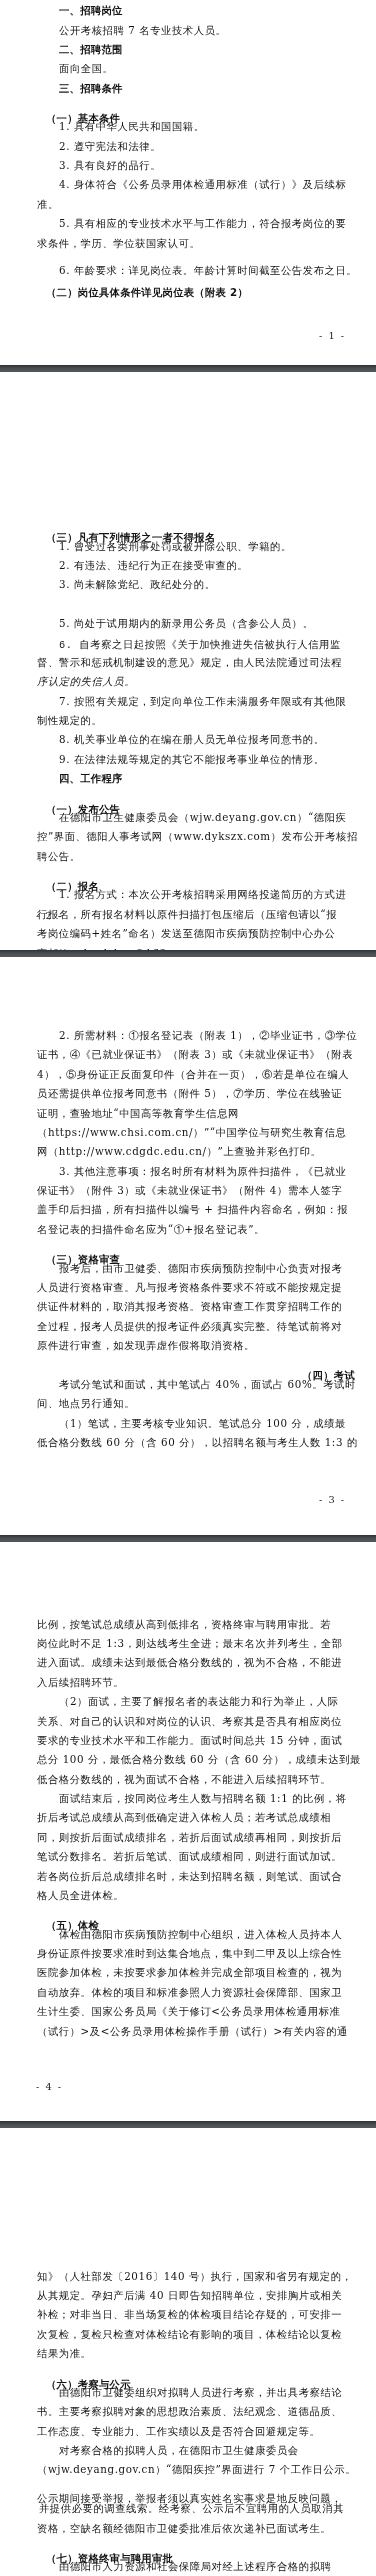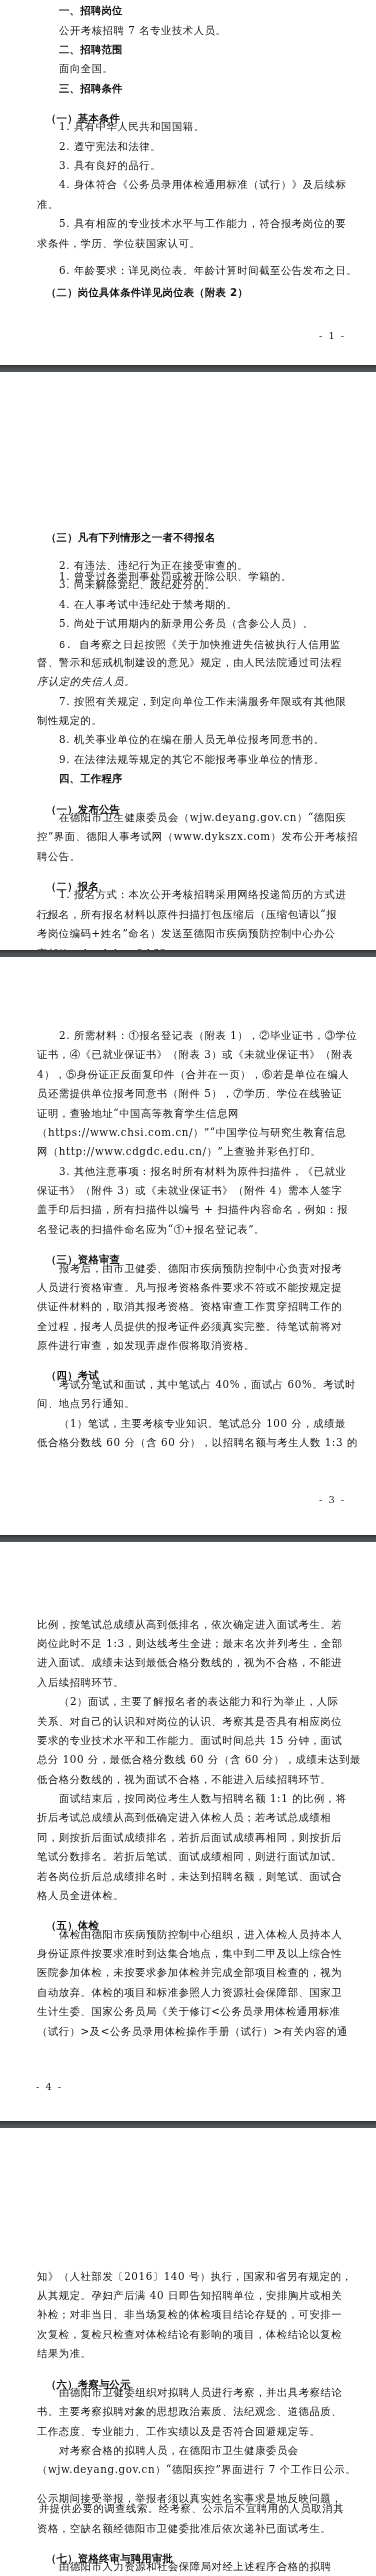--- a/index.html
+++ b/index.html
@@ -34,24 +34,23 @@
       <div class="ln ind" style="top: 178px;">4. 身体符合《公务员录用体检通用标准（试行）》及后续标</div>
       <div class="ln" style="top: 198px;">准。</div>
       <div class="ln ind" style="top: 217px;">5. 具有相应的专业技术水平与工作能力，符合报考岗位的要</div>
       <div class="ln" style="top: 237px;">求条件，学历、学位获国家认可。</div>
       <div class="ln ind" style="top: 264px;">6. 年龄要求：详见岗位表。年龄计算时间截至公告发布之日。</div>
       <div class="ln h2" style="top: 275px;">（二）岗位具体条件详见岗位表（附表 2）</div>
       <div class="pgnum r" style="top: 330px;">- 1 -</div>
     </div>
     <div class="page" style="top: 372px; height: 578px;">
       <div class="ln h2" style="top: 148px;">（三）凡有下列情形之一者不得报名</div>
-      <div class="ln ind" style="top: 168px; margin-top: 30px;">1. 曾受过各类刑事处罚或被开除公职、学籍的。</div>
+      <div class="ln ind" style="top: 168px;">1. 曾受过各类刑事处罚或被开除公职、学籍的。</div>
       <div class="ln ind" style="top: 187px;">2. 有违法、违纪行为正在接受审查的。</div>
       <div class="ln ind" style="top: 206px;">3. 尚未解除党纪、政纪处分的。</div>
-      <div class="ln ind" style="top: 226px;">4. 在人事考试中违纪处于禁考期的。</div>
       <div class="ln ind" style="top: 245px;">5. 尚处于试用期内的新录用公务员（含参公人员）。</div>
       <div class="ln ind" style="top: 267px; font-family: Liberation Mono, monospace;">6. 自考察之日起按照《关于加快推进失信被执行人信用监</div>
       <div class="ln" style="top: 284px;">督、警示和惩戒机制建设的意见》规定，由人民法院通过司法程</div>
       <div class="ln" style="top: 303px; font-style: italic;">序认定的失信人员。</div>
       <div class="ln ind" style="top: 323px;">7. 按照有关规定，到定向单位工作未满服务年限或有其他限</div>
       <div class="ln" style="top: 342px;">制性规定的。</div>
       <div class="ln ind" style="top: 361px;">8. 机关事业单位的在编在册人员无单位报考同意书的。</div>
       <div class="ln ind" style="top: 381px;">9. 在法律法规等规定的其它不能报考事业单位的情形。</div>
       <div class="ln ind h1" style="top: 400px;">四、工作程序</div>
       <div class="ln h2" style="top: 420px;">（一）发布公告</div>
@@ -76,29 +75,29 @@
       <div class="ln ind" style="top: 208px;">3. 其他注意事项：报名时所有材料为原件扫描件，《已就业</div>
       <div class="ln" style="top: 227px;">保证书》（附件 3）或《未就业保证书》（附件 4）需本人签字</div>
       <div class="ln" style="top: 246px;">盖手印后扫描，所有扫描件以编号 + 扫描件内容命名，例如：报</div>
       <div class="ln" style="top: 266px;">名登记表的扫描件命名应为“①+报名登记表”。</div>
       <div class="ln h2" style="top: 285px;">（三）资格审查</div>
       <div class="ln ind" style="top: 305px;">报考后，由市卫健委、德阳市疾病预防控制中心负责对报考</div>
       <div class="ln" style="top: 324px;">人员进行资格审查。凡与报考资格条件要求不符或不能按规定提</div>
       <div class="ln" style="top: 343px;">供证件材料的，取消其报考资格。资格审查工作贯穿招聘工作的</div>
       <div class="ln" style="top: 363px;">全过程，报考人员提供的报考证件必须真实完整。待笔试前将对</div>
       <div class="ln" style="top: 382px;">原件进行审查，如发现弄虚作假将取消资格。</div>
-      <div class="ln h2" style="top: 401px;">（四）考试</div>
+      <div class="ln h2" style="top: 401px; text-align: right;">（四）考试</div>
       <div class="ln ind" style="top: 421px;">考试分笔试和面试，其中笔试占 40%，面试占 60%。考试时</div>
       <div class="ln" style="top: 440px;">间、地点另行通知。</div>
       <div class="ln ind" style="top: 460px;">（1）笔试，主要考核专业知识。笔试总分 100 分，成绩最</div>
       <div class="ln" style="top: 479px;">低合格分数线 60 分（含 60 分），以招聘名额与考生人数 1:3 的</div>
       <div class="pgnum r" style="top: 537px;">- 3 -</div>
     </div>
     <div class="page" style="top: 1543px; height: 578px;">
-      <div class="ln" style="top: 75px;">比例，按笔试总成绩从高到低排名，依次确定进入面试考生。若</div>
+      <div class="ln" style="top: 75px;">比例，按笔试总成绩从高到低排名，资格终审与聘用审批。若</div>
       <div class="ln" style="top: 94px;">岗位此时不足 1:3，则达线考生全进；最末名次并列考生，全部</div>
       <div class="ln" style="top: 113px;">进入面试。成绩未达到最低合格分数线的，视为不合格，不能进</div>
       <div class="ln" style="top: 133px;">入后续招聘环节。</div>
       <div class="ln ind" style="top: 152px;">（2）面试，主要了解报名者的表达能力和行为举止，人际</div>
       <div class="ln" style="top: 172px;">关系、对自己的认识和对岗位的认识、考察其是否具有相应岗位</div>
       <div class="ln" style="top: 191px;">要求的专业技术水平和工作能力。面试时间总共 15 分钟，面试</div>
       <div class="ln" style="top: 210px;">总分 100 分，最低合格分数线 60 分（含 60 分），成绩未达到最</div>
       <div class="ln" style="top: 230px;">低合格分数线的，视为面试不合格，不能进入后续招聘环节。</div>
       <div class="ln ind" style="top: 249px;">面试结束后，按同岗位考生人数与招聘名额 1:1 的比例，将</div>
       <div class="ln" style="top: 268px;">折后考试总成绩从高到低确定进入体检人员；若考试总成绩相</div>

